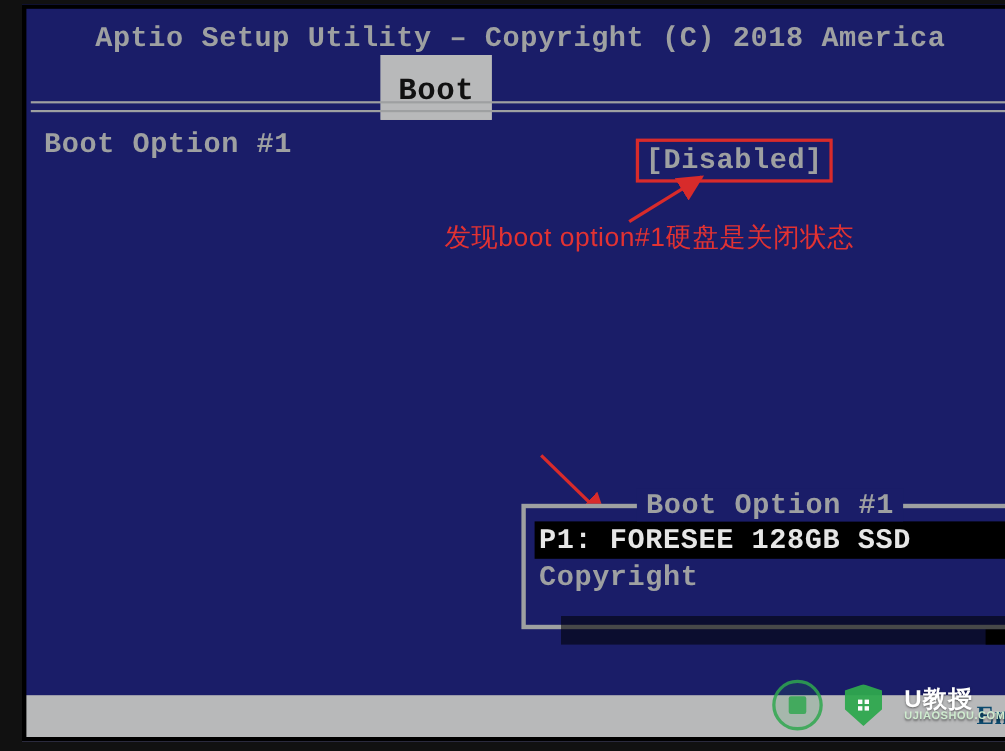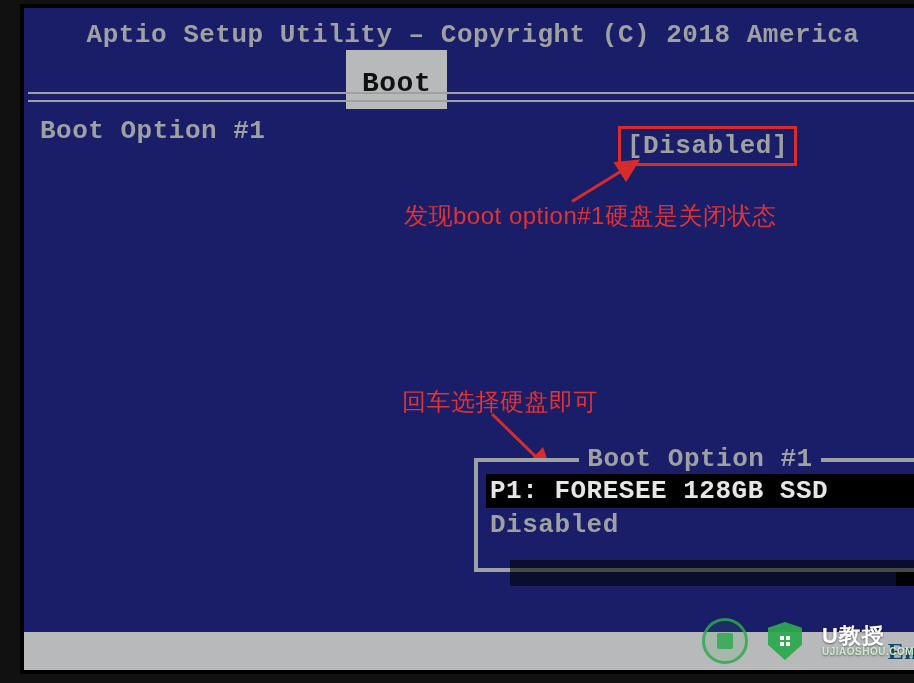--- a/index.html
+++ b/index.html
@@ -57,21 +57,20 @@
     font-size: 26px;
     color: #9ea0a1;
   }
   .optvalue {
     position: absolute;
     left: 558px; top: 122px;
     font-size: 26px;
     color: #9ea0a1;
     padding: 2px 6px;
     border: 3px solid #d82b2b;
-    margin-left: 40px;
   }
 
   
   .anno1 {
     position: absolute;
     left: 384px; top: 196px;
     color: #e23232;
     font-family: "Microsoft YaHei", "SimSun", sans-serif;
     font-weight: normal;
     font-size: 24px;
@@ -199,41 +198,40 @@
 
   <div class="tab">Boot</div>
 
   <div class="sep s1"></div>
   <div class="sep s2"></div>
 
   <div class="optlabel">Boot Option #1</div>
   <div class="optvalue">[Disabled]</div>
 
   <div class="anno1">发现boot option#1硬盘是关闭状态</div>
-  <div class="anno2">回车选择硬盘即可</div>
 
   <svg class="arrows" viewBox="0 0 906 675" preserveAspectRatio="none">
     <defs>
       <marker id="ah" viewBox="0 0 10 10" refX="9" refY="5" markerWidth="8" markerHeight="8" orient="auto-start-reverse">
         <path d="M0,0 L10,5 L0,10 Z" fill="#d82b2b"></path>
       </marker>
     </defs>
     <line x1="552" y1="199" x2="618" y2="158" stroke="#d82b2b" stroke-width="3" marker-end="url(#ah)"></line>
     <line x1="472" y1="413" x2="530" y2="470" stroke="#d82b2b" stroke-width="3" marker-end="url(#ah)"></line>
   </svg>
 
   <div class="shadow"></div>
 
   <div class="popup">
     <div class="popup-title-wrap">
       <span class="popup-title">Boot Option #1</span>
     </div>
     <div class="popup-body">
       <div class="popup-item sel">P1: FORESEE 128GB SSD</div>
-      <div class="popup-item">Disabled</div>
+      <div class="popup-item">Copyright</div>
     </div>
   </div>
 
   <div class="shadowbar"></div>
 
   <div class="helpbar">
     <span class="helpbar-right">En</span>
   </div>
 
   <div class="wm">

